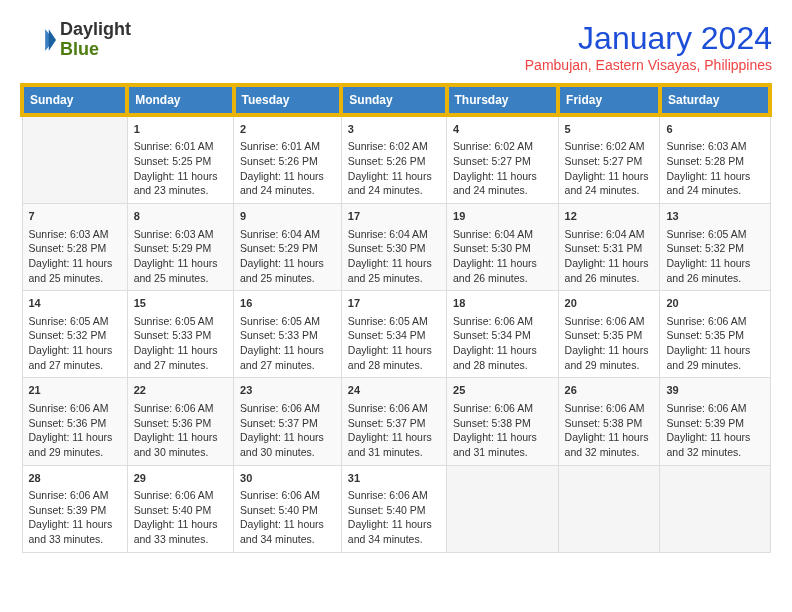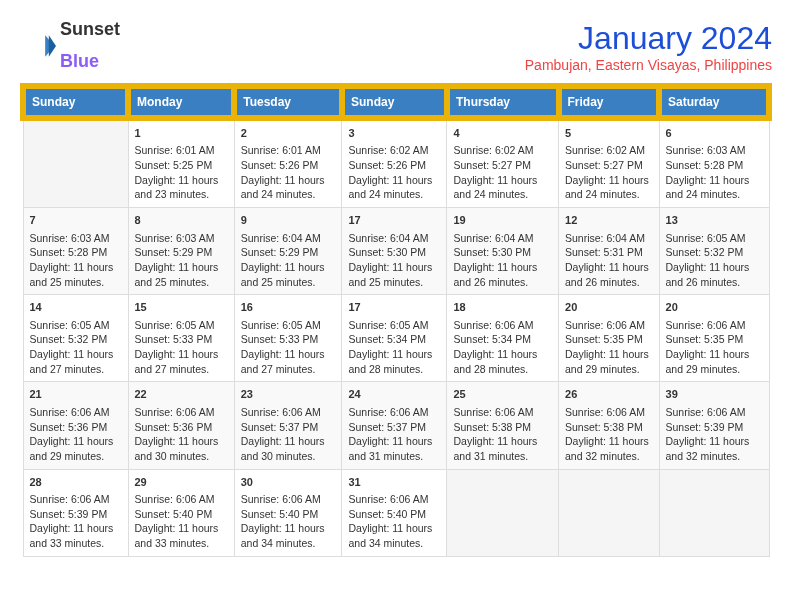--- a/index.html
+++ b/index.html
@@ -20,21 +20,21 @@
       display: flex;
       align-items: center;
       gap: 4px;
     }
     .logo-text {
       font-size: 18px;
       font-weight: bold;
       color: #333;
       line-height: 1.1;
     }
-    .logo-blue { color: #8b5cf6; margin-top: 12px; }
+    .logo-blue { color: #4d7c0f; }
     .logo-icon {
       width: 36px;
       height: 36px;
     }
     .title-block {
       text-align: right;
     }
     .month-title {
       font-size: 32px;
       font-weight: normal;
@@ -49,21 +49,21 @@
       border-collapse: collapse;
       font-size: 11px;
     }
     thead tr th {
       background-color: #3a7fc1;
       color: white;
       text-align: left;
       padding: 6px 6px;
       font-size: 12px;
       font-weight: bold;
-      border: 6px solid #eab308;
+      border: 4px solid #eab308;
     }
     tbody tr td {
       vertical-align: top;
       padding: 5px 6px;
       border: 1px solid #ddd;
       min-height: 80px;
       height: 85px;
       background: #fff;
       color: #333;
       font-size: 10.5px;
@@ -85,21 +85,21 @@
 </head>
 <body>
 
 <div class="header">
   <div class="logo">
     <svg class="logo-icon" viewBox="0 0 40 40">
       <polygon points="28,8 38,20 28,32" fill="#3a7fc1"></polygon>
       <polygon points="32,8 40,20 32,32" fill="#1a5fa0"></polygon>
     </svg>
     <div class="logo-text">
-      <div>Sunset</div>
+      <div>Daylight</div>
       <div class="logo-blue">Blue</div>
     </div>
   </div>
   <div class="title-block">
     <div class="month-title">January 2024</div>
     <div class="subtitle">Pambujan, Eastern Visayas, Philippines</div>
   </div>
 </div>
 
 <table>

